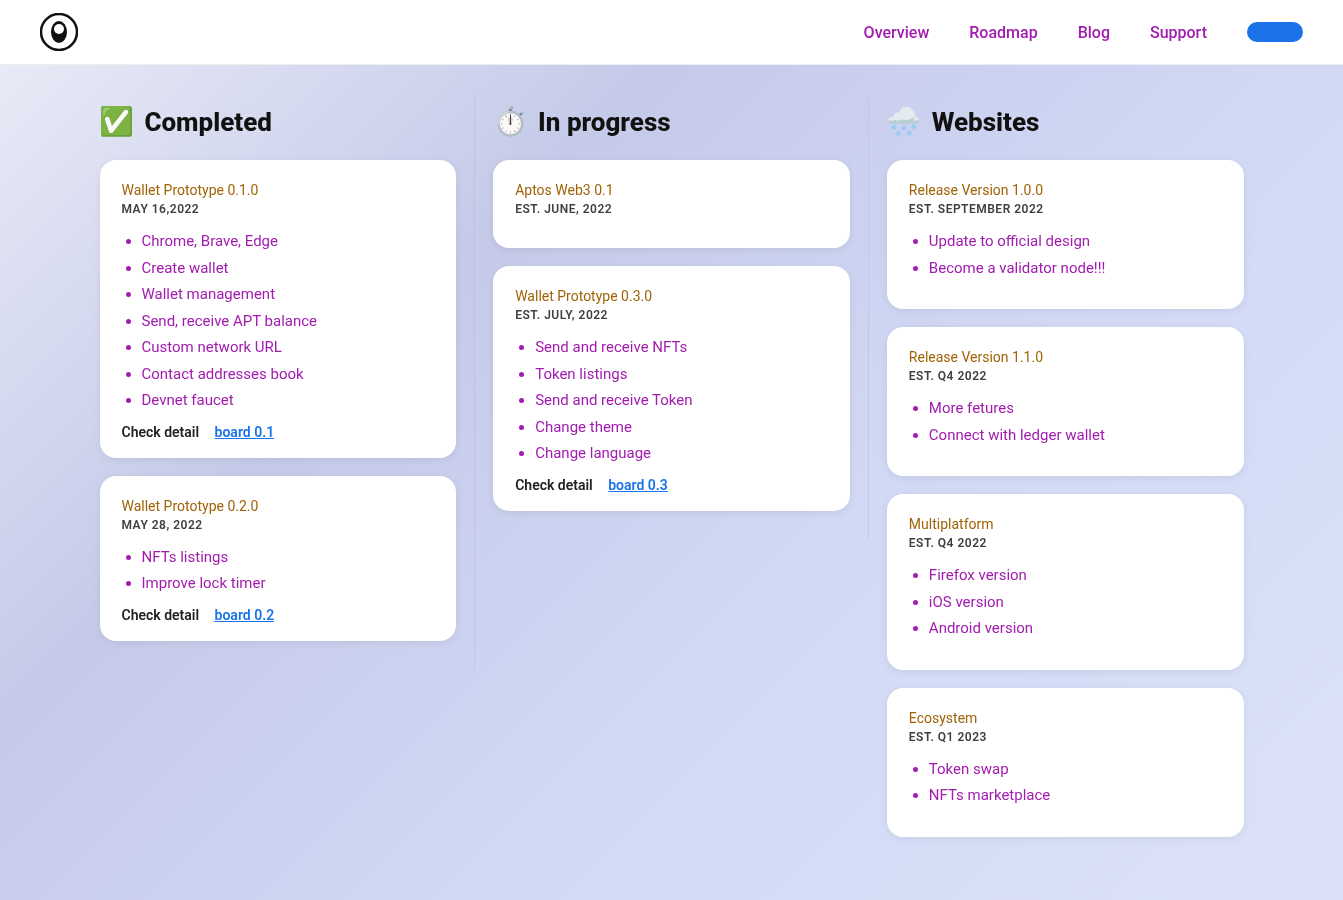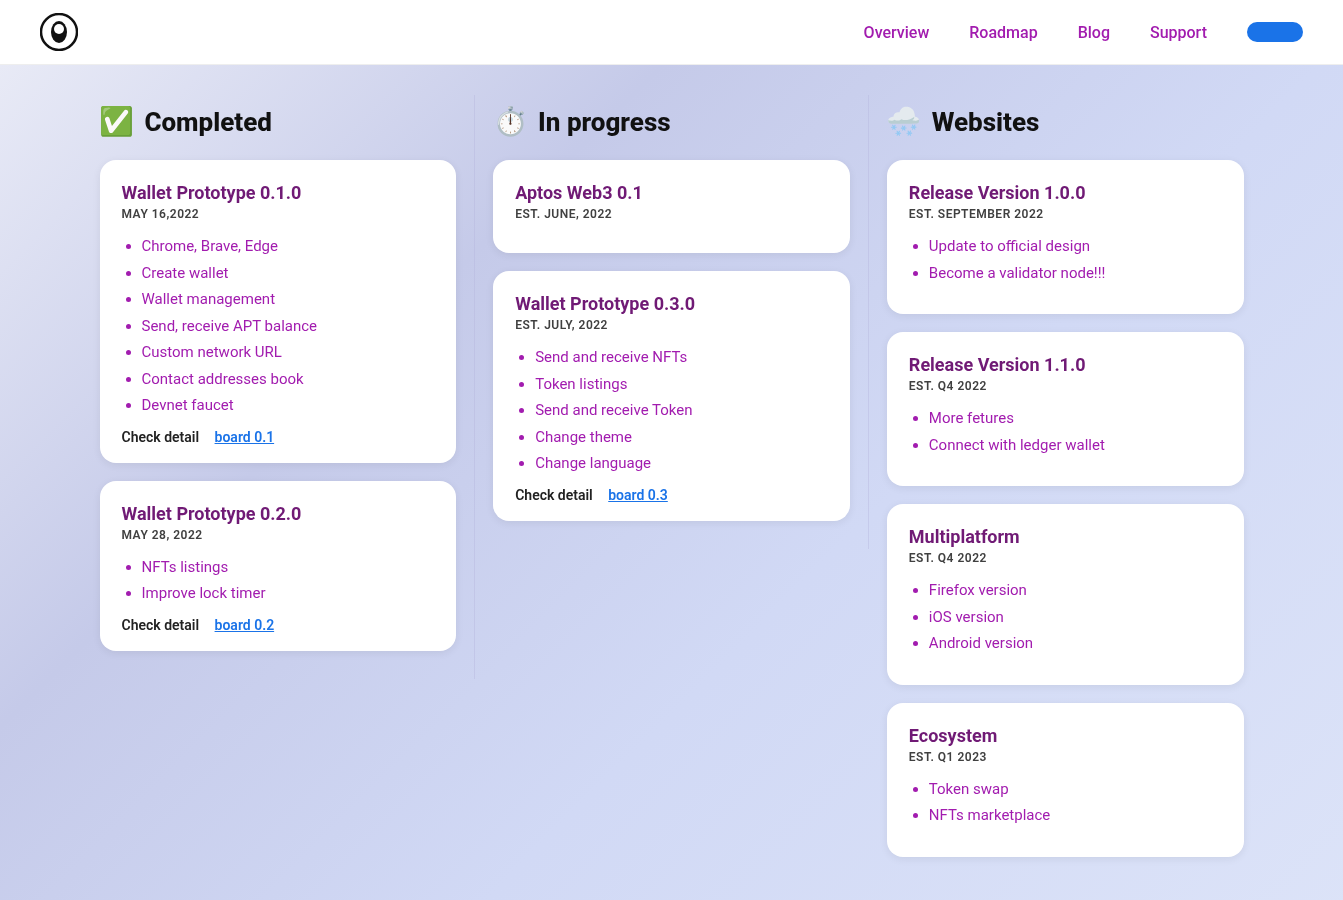--- a/index.html
+++ b/index.html
@@ -96,23 +96,23 @@
 
     
     .card {
       background: #fff;
       border-radius: 16px;
       padding: 22px 22px 18px;
       margin-bottom: 18px;
       box-shadow: 0 2px 8px rgba(0,0,0,0.07);
     }
     .card-title {
-      font-size: 18px;
-      font-weight: 700;
-      color: #701a75;
+      font-size: 14px;
+      font-weight: 400;
+      color: #a16207;
       margin-bottom: 4px;
     }
     .card-date {
       font-size: 12px;
       font-weight: 600;
       color: #404040;
       letter-spacing: 0.5px;
       text-transform: uppercase;
       margin-bottom: 14px;
     }

